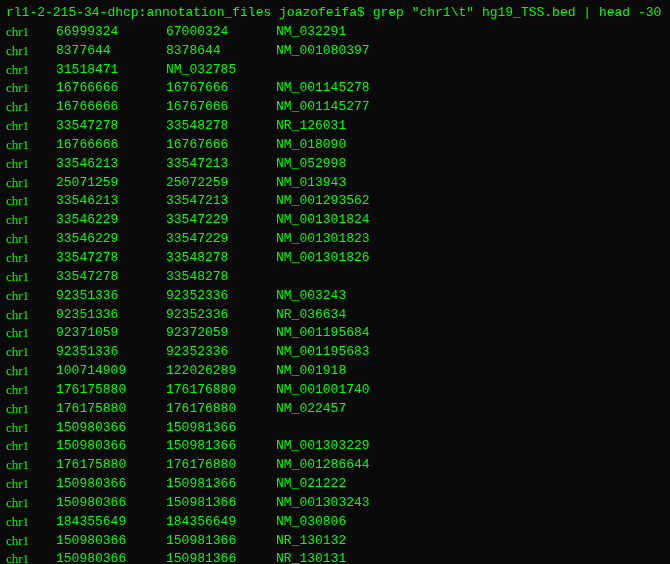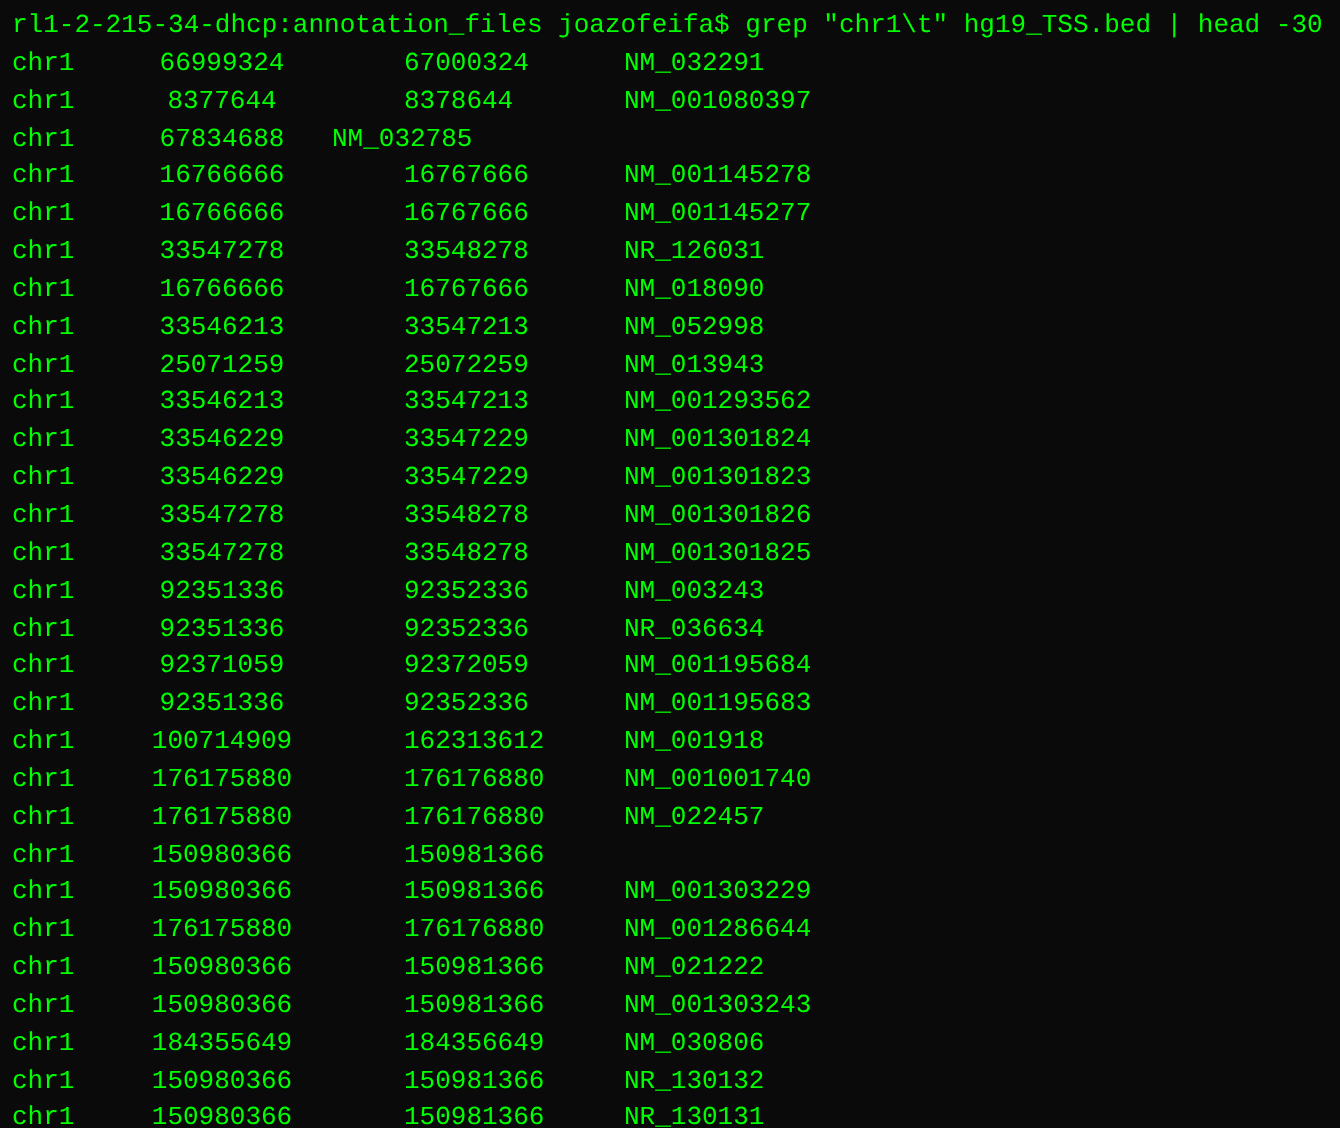--- a/index.html
+++ b/index.html
@@ -18,54 +18,54 @@
       height: 100%;
       display: flex;
       flex-direction: column;
     }
     .line {
       white-space: pre;
       line-height: 1.45;
       display: flex;
       flex-direction: row;
     }
-    .col1 { display: inline-block; width: 50px; }
-    .col2 { display: inline-block; width: 110px; text-align: center; }
-    .col3 { display: inline-block; width: 110px; margin-left: 36px; }
+    .col1 { display: inline-block; width: 50px; font-family: Liberation Serif, serif; }
+    .col2 { display: inline-block; width: 110px; }
+    .col3 { display: inline-block; width: 110px; }
     .col4 { display: inline-block; font-family: Liberation Mono, monospace; }
     .prompt-line {
       white-space: pre;
       line-height: 1.45;
     }
   </style>
 </head>
 <body>
 
 <div class="terminal">
   <div class="prompt-line">rl1-2-215-34-dhcp:annotation_files joazofeifa$ grep "chr1\t" hg19_TSS.bed | head -30</div>
   <div id="rows-container">
       <div class="line"><span class="col1">chr1</span><span class="col2">66999324</span><span class="col3">67000324</span><span class="col4">NM_032291</span></div>
       <div class="line"><span class="col1">chr1</span><span class="col2">8377644</span><span class="col3">8378644</span><span class="col4">NM_001080397</span></div>
-      <div class="line"><span class="col1">chr1</span><span class="col2">67834688</span><span class="col4">NM_032785</span></div>
+      <div class="line"><span class="col1">chr1</span><span class="col2">31518471</span><span class="col4">NM_032785</span></div>
       <div class="line"><span class="col1">chr1</span><span class="col2">16766666</span><span class="col3">16767666</span><span class="col4">NM_001145278</span></div>
       <div class="line"><span class="col1">chr1</span><span class="col2">16766666</span><span class="col3">16767666</span><span class="col4">NM_001145277</span></div>
       <div class="line"><span class="col1">chr1</span><span class="col2">33547278</span><span class="col3">33548278</span><span class="col4">NR_126031</span></div>
       <div class="line"><span class="col1">chr1</span><span class="col2">16766666</span><span class="col3">16767666</span><span class="col4">NM_018090</span></div>
       <div class="line"><span class="col1">chr1</span><span class="col2">33546213</span><span class="col3">33547213</span><span class="col4">NM_052998</span></div>
       <div class="line"><span class="col1">chr1</span><span class="col2">25071259</span><span class="col3">25072259</span><span class="col4">NM_013943</span></div>
       <div class="line"><span class="col1">chr1</span><span class="col2">33546213</span><span class="col3">33547213</span><span class="col4">NM_001293562</span></div>
       <div class="line"><span class="col1">chr1</span><span class="col2">33546229</span><span class="col3">33547229</span><span class="col4">NM_001301824</span></div>
       <div class="line"><span class="col1">chr1</span><span class="col2">33546229</span><span class="col3">33547229</span><span class="col4">NM_001301823</span></div>
       <div class="line"><span class="col1">chr1</span><span class="col2">33547278</span><span class="col3">33548278</span><span class="col4">NM_001301826</span></div>
-      <div class="line"><span class="col1">chr1</span><span class="col2">33547278</span><span class="col3">33548278</span><span class="col4">NM_001301825</span></div>
+      <div class="line"><span class="col1">chr1</span><span class="col2">33547278</span><span class="col3">33548278</span></div>
       <div class="line"><span class="col1">chr1</span><span class="col2">92351336</span><span class="col3">92352336</span><span class="col4">NM_003243</span></div>
       <div class="line"><span class="col1">chr1</span><span class="col2">92351336</span><span class="col3">92352336</span><span class="col4">NR_036634</span></div>
       <div class="line"><span class="col1">chr1</span><span class="col2">92371059</span><span class="col3">92372059</span><span class="col4">NM_001195684</span></div>
       <div class="line"><span class="col1">chr1</span><span class="col2">92351336</span><span class="col3">92352336</span><span class="col4">NM_001195683</span></div>
-      <div class="line"><span class="col1">chr1</span><span class="col2">100714909</span><span class="col3">162313612</span><span class="col4">NM_001918</span></div>
+      <div class="line"><span class="col1">chr1</span><span class="col2">100714909</span><span class="col3">122026289</span><span class="col4">NM_001918</span></div>
       <div class="line"><span class="col1">chr1</span><span class="col2">176175880</span><span class="col3">176176880</span><span class="col4">NM_001001740</span></div>
       <div class="line"><span class="col1">chr1</span><span class="col2">176175880</span><span class="col3">176176880</span><span class="col4">NM_022457</span></div>
       <div class="line"><span class="col1">chr1</span><span class="col2">150980366</span><span class="col3">150981366</span></div>
       <div class="line"><span class="col1">chr1</span><span class="col2">150980366</span><span class="col3">150981366</span><span class="col4">NM_001303229</span></div>
       <div class="line"><span class="col1">chr1</span><span class="col2">176175880</span><span class="col3">176176880</span><span class="col4">NM_001286644</span></div>
       <div class="line"><span class="col1">chr1</span><span class="col2">150980366</span><span class="col3">150981366</span><span class="col4">NM_021222</span></div>
       <div class="line"><span class="col1">chr1</span><span class="col2">150980366</span><span class="col3">150981366</span><span class="col4">NM_001303243</span></div>
       <div class="line"><span class="col1">chr1</span><span class="col2">184355649</span><span class="col3">184356649</span><span class="col4">NM_030806</span></div>
       <div class="line"><span class="col1">chr1</span><span class="col2">150980366</span><span class="col3">150981366</span><span class="col4">NR_130132</span></div>
       <div class="line"><span class="col1">chr1</span><span class="col2">150980366</span><span class="col3">150981366</span><span class="col4">NR_130131</span></div>

